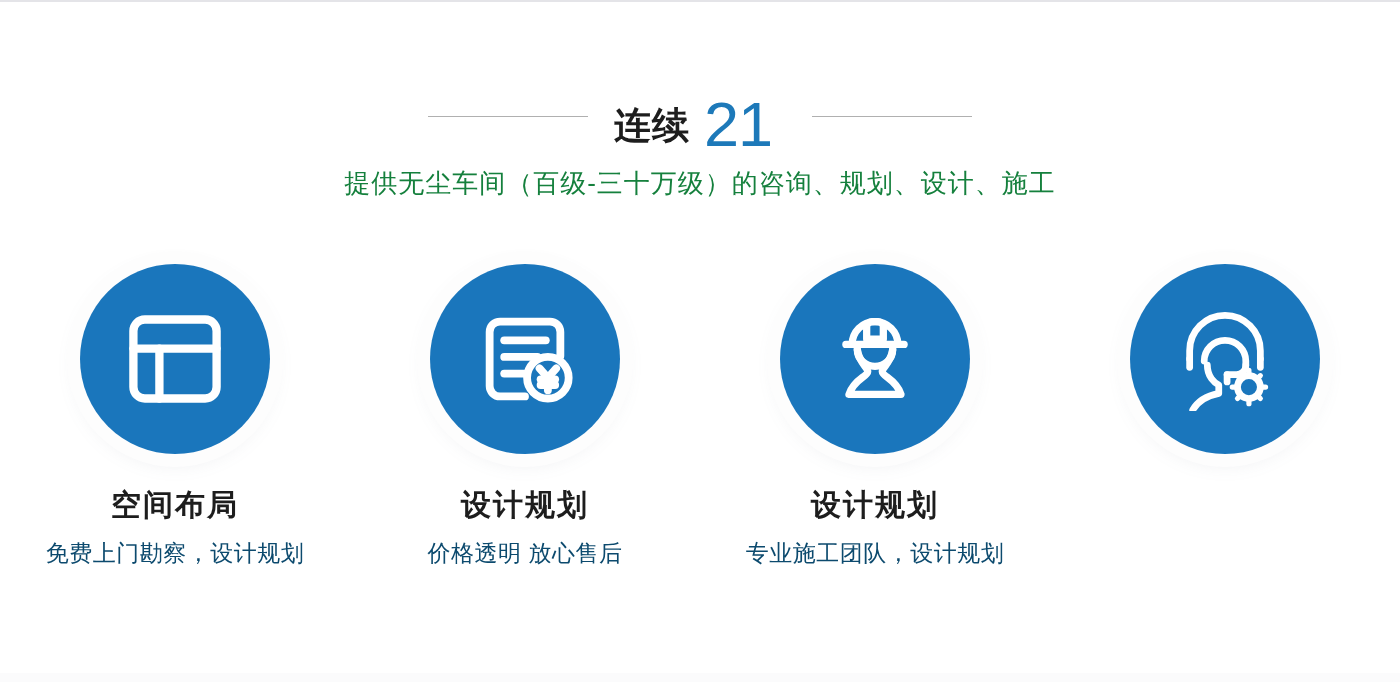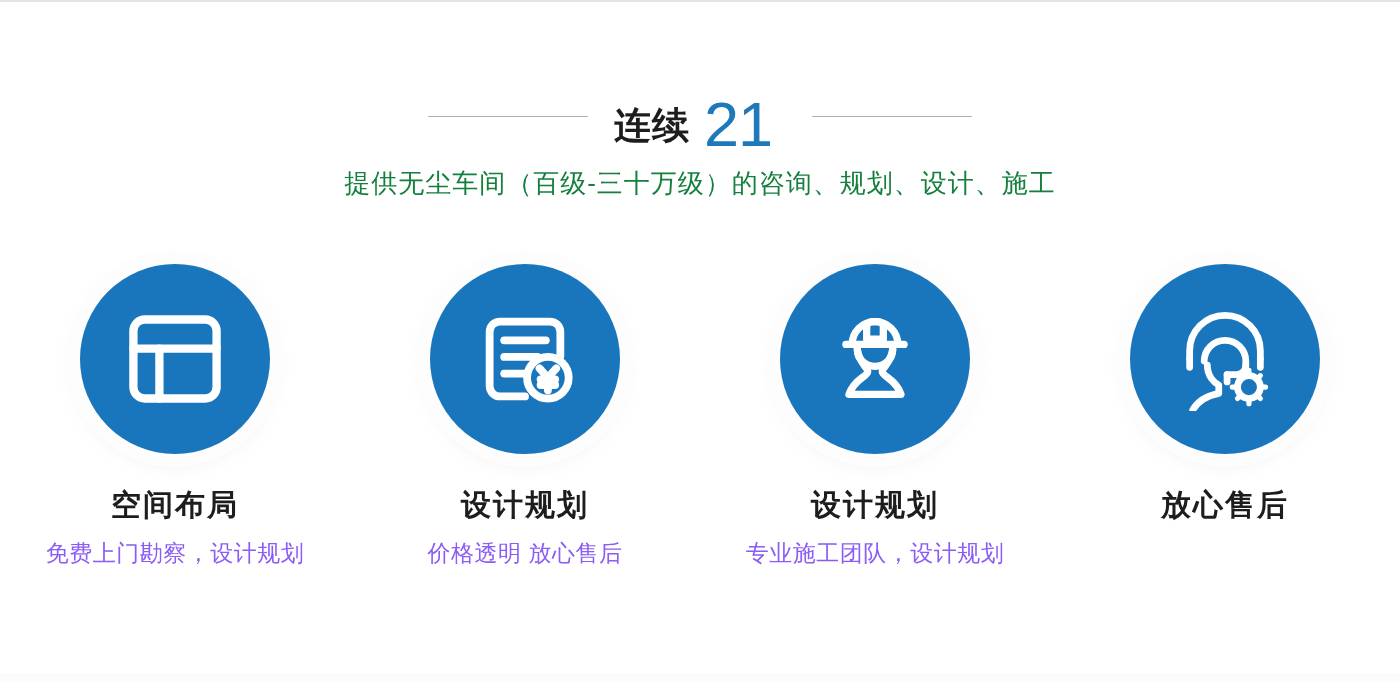--- a/index.html
+++ b/index.html
@@ -118,21 +118,21 @@
     margin-top: 36px;
     font-size: 30px;
     font-weight: bold;
     color: #1d1d1d;
     letter-spacing: 2px;
     line-height: 1;
   }
   .feature-desc {
     margin-top: 22px;
     font-size: 23px;
-    color: #8b5cf6;
+    color: #0c4a6e;
     letter-spacing: 0.5px;
     line-height: 1;
     white-space: nowrap;
   }
 </style>
 </head>
 <body>
 
 <div class="page">
 
@@ -222,19 +222,18 @@
               <line x1="57" y1="77" x2="62" y2="77"></line>
               <line x1="84" y1="77" x2="89" y2="77"></line>
               <line x1="62" y1="66" x2="65" y2="69"></line>
               <line x1="81" y1="85" x2="84" y2="88"></line>
               <line x1="84" y1="66" x2="81" y2="69"></line>
               <line x1="65" y1="85" x2="62" y2="88"></line>
             </g>
           </g>
         </svg>
       </div>
-      <div class="feature-title">放心售后</div>
     </div>
 
   </div>
 
   <div class="edge-bottom"></div>
 </div>
 
 </body></html>

